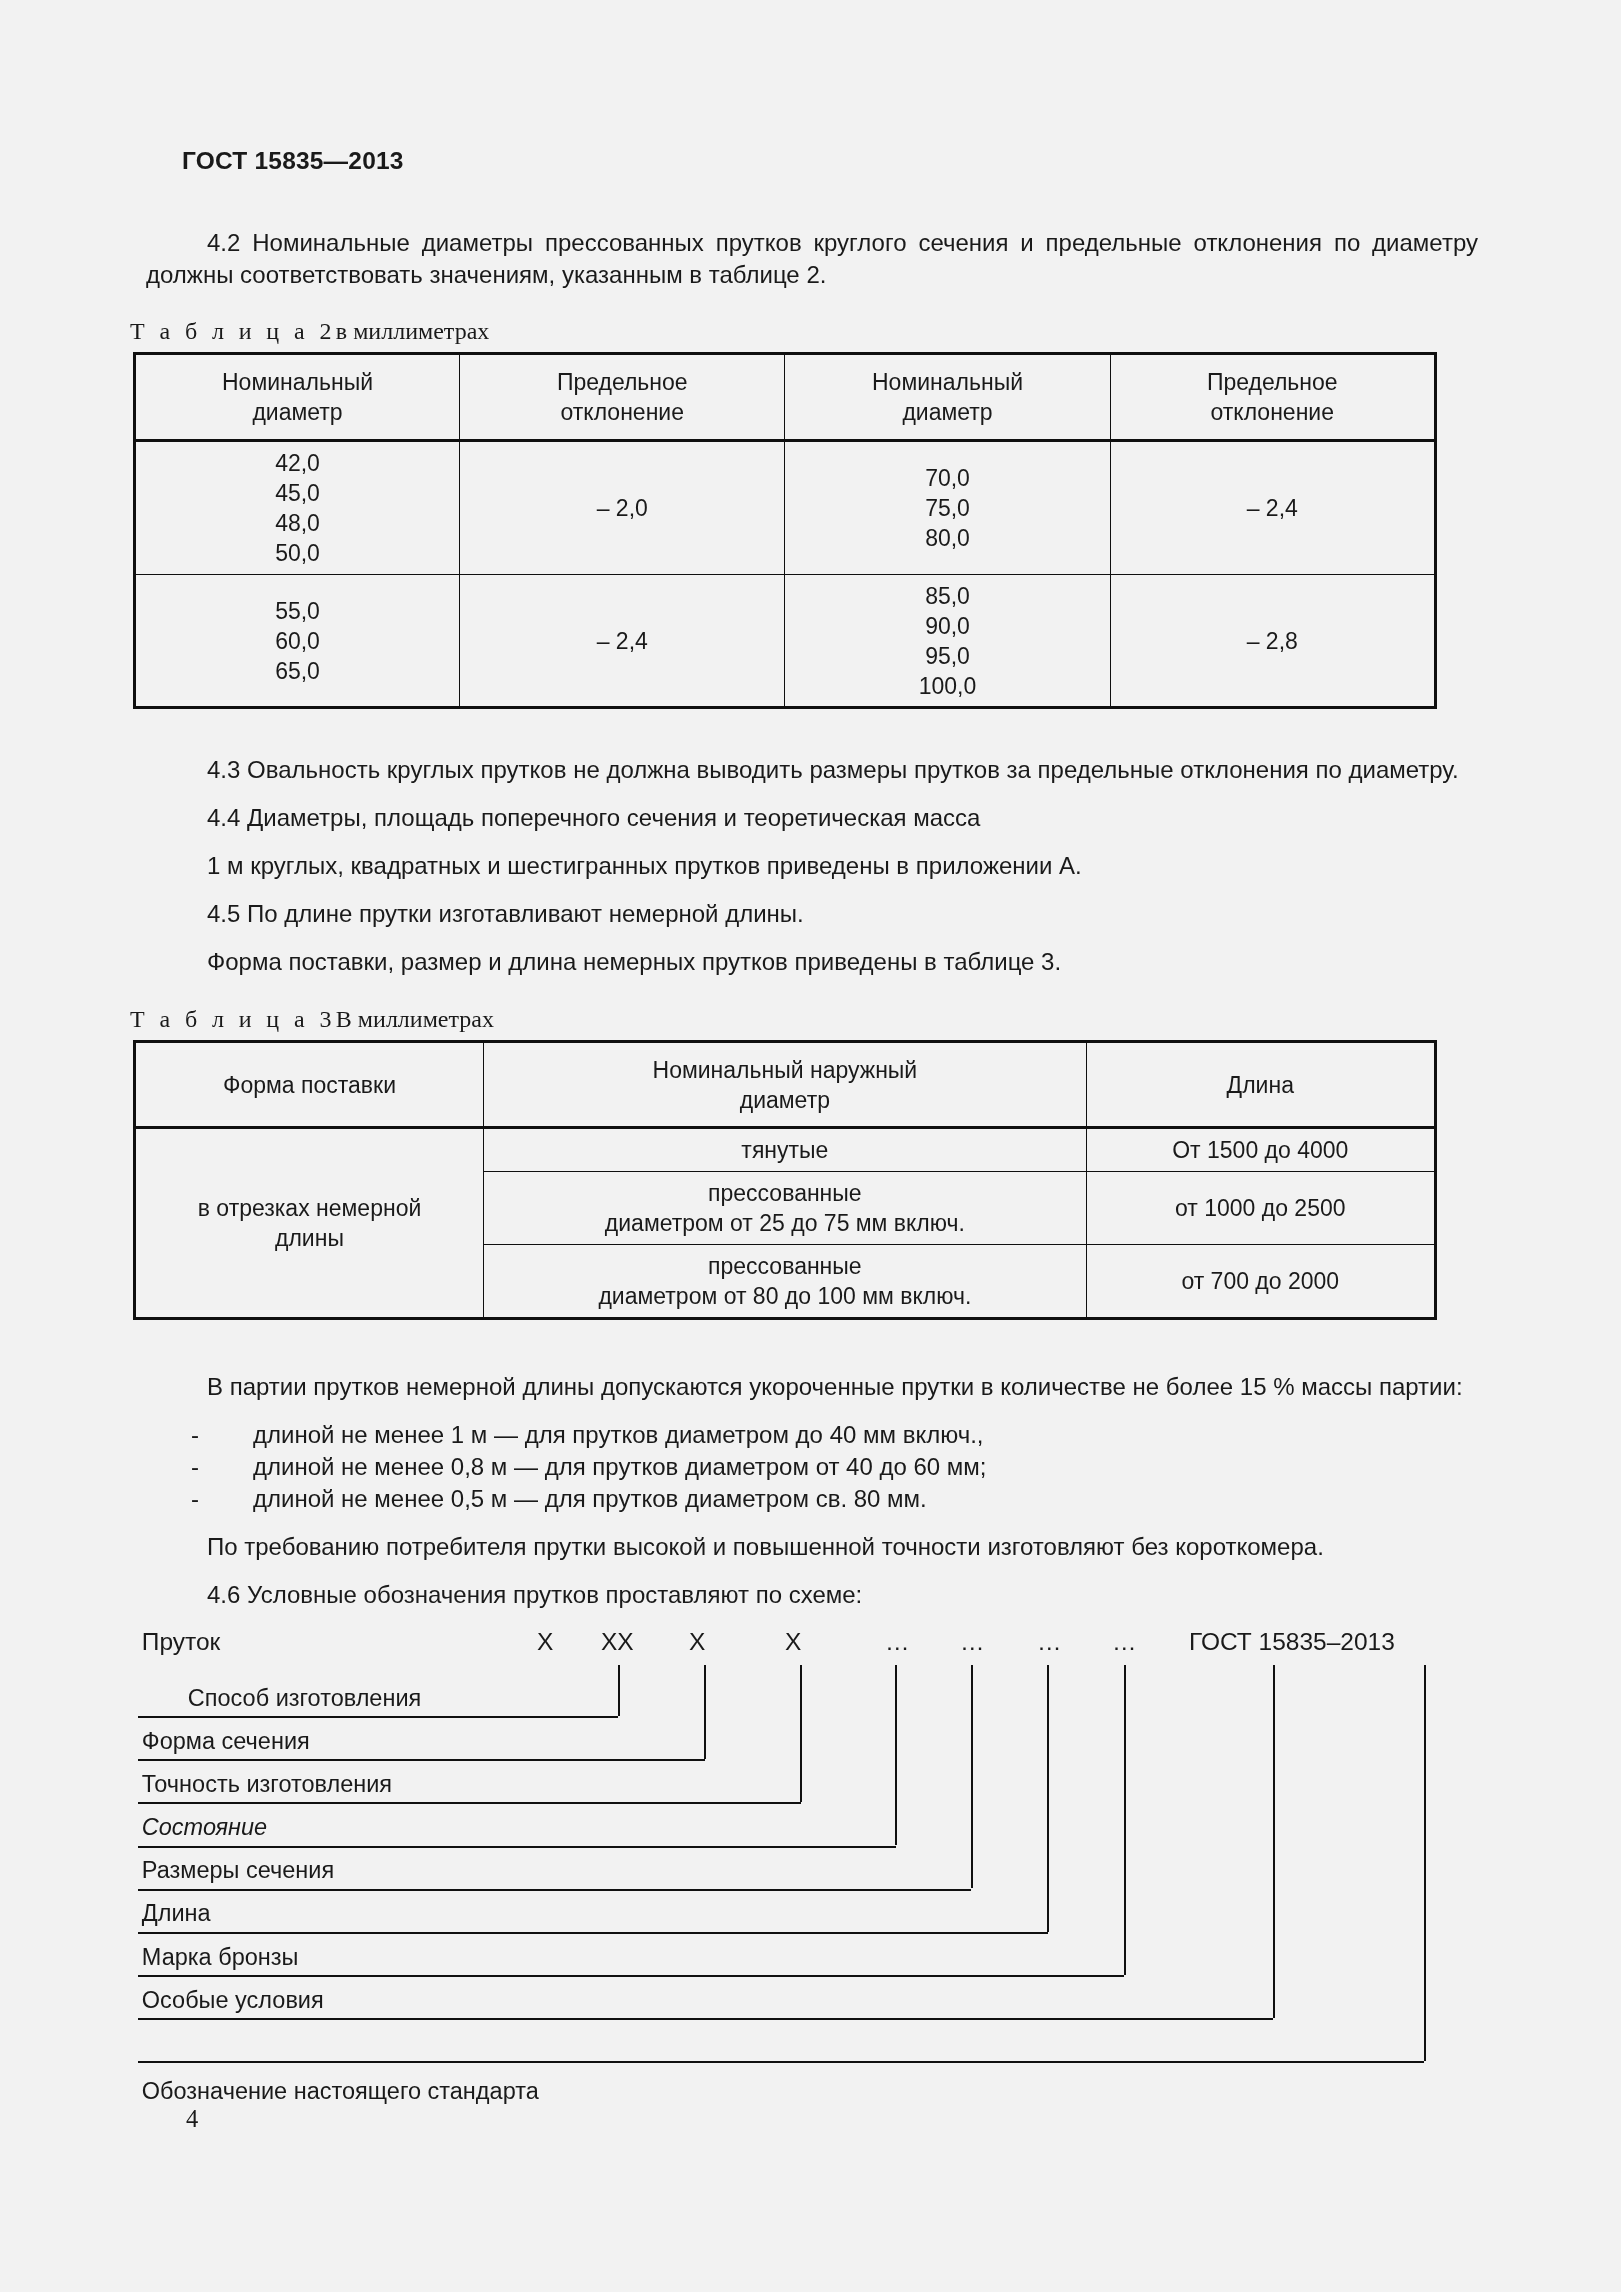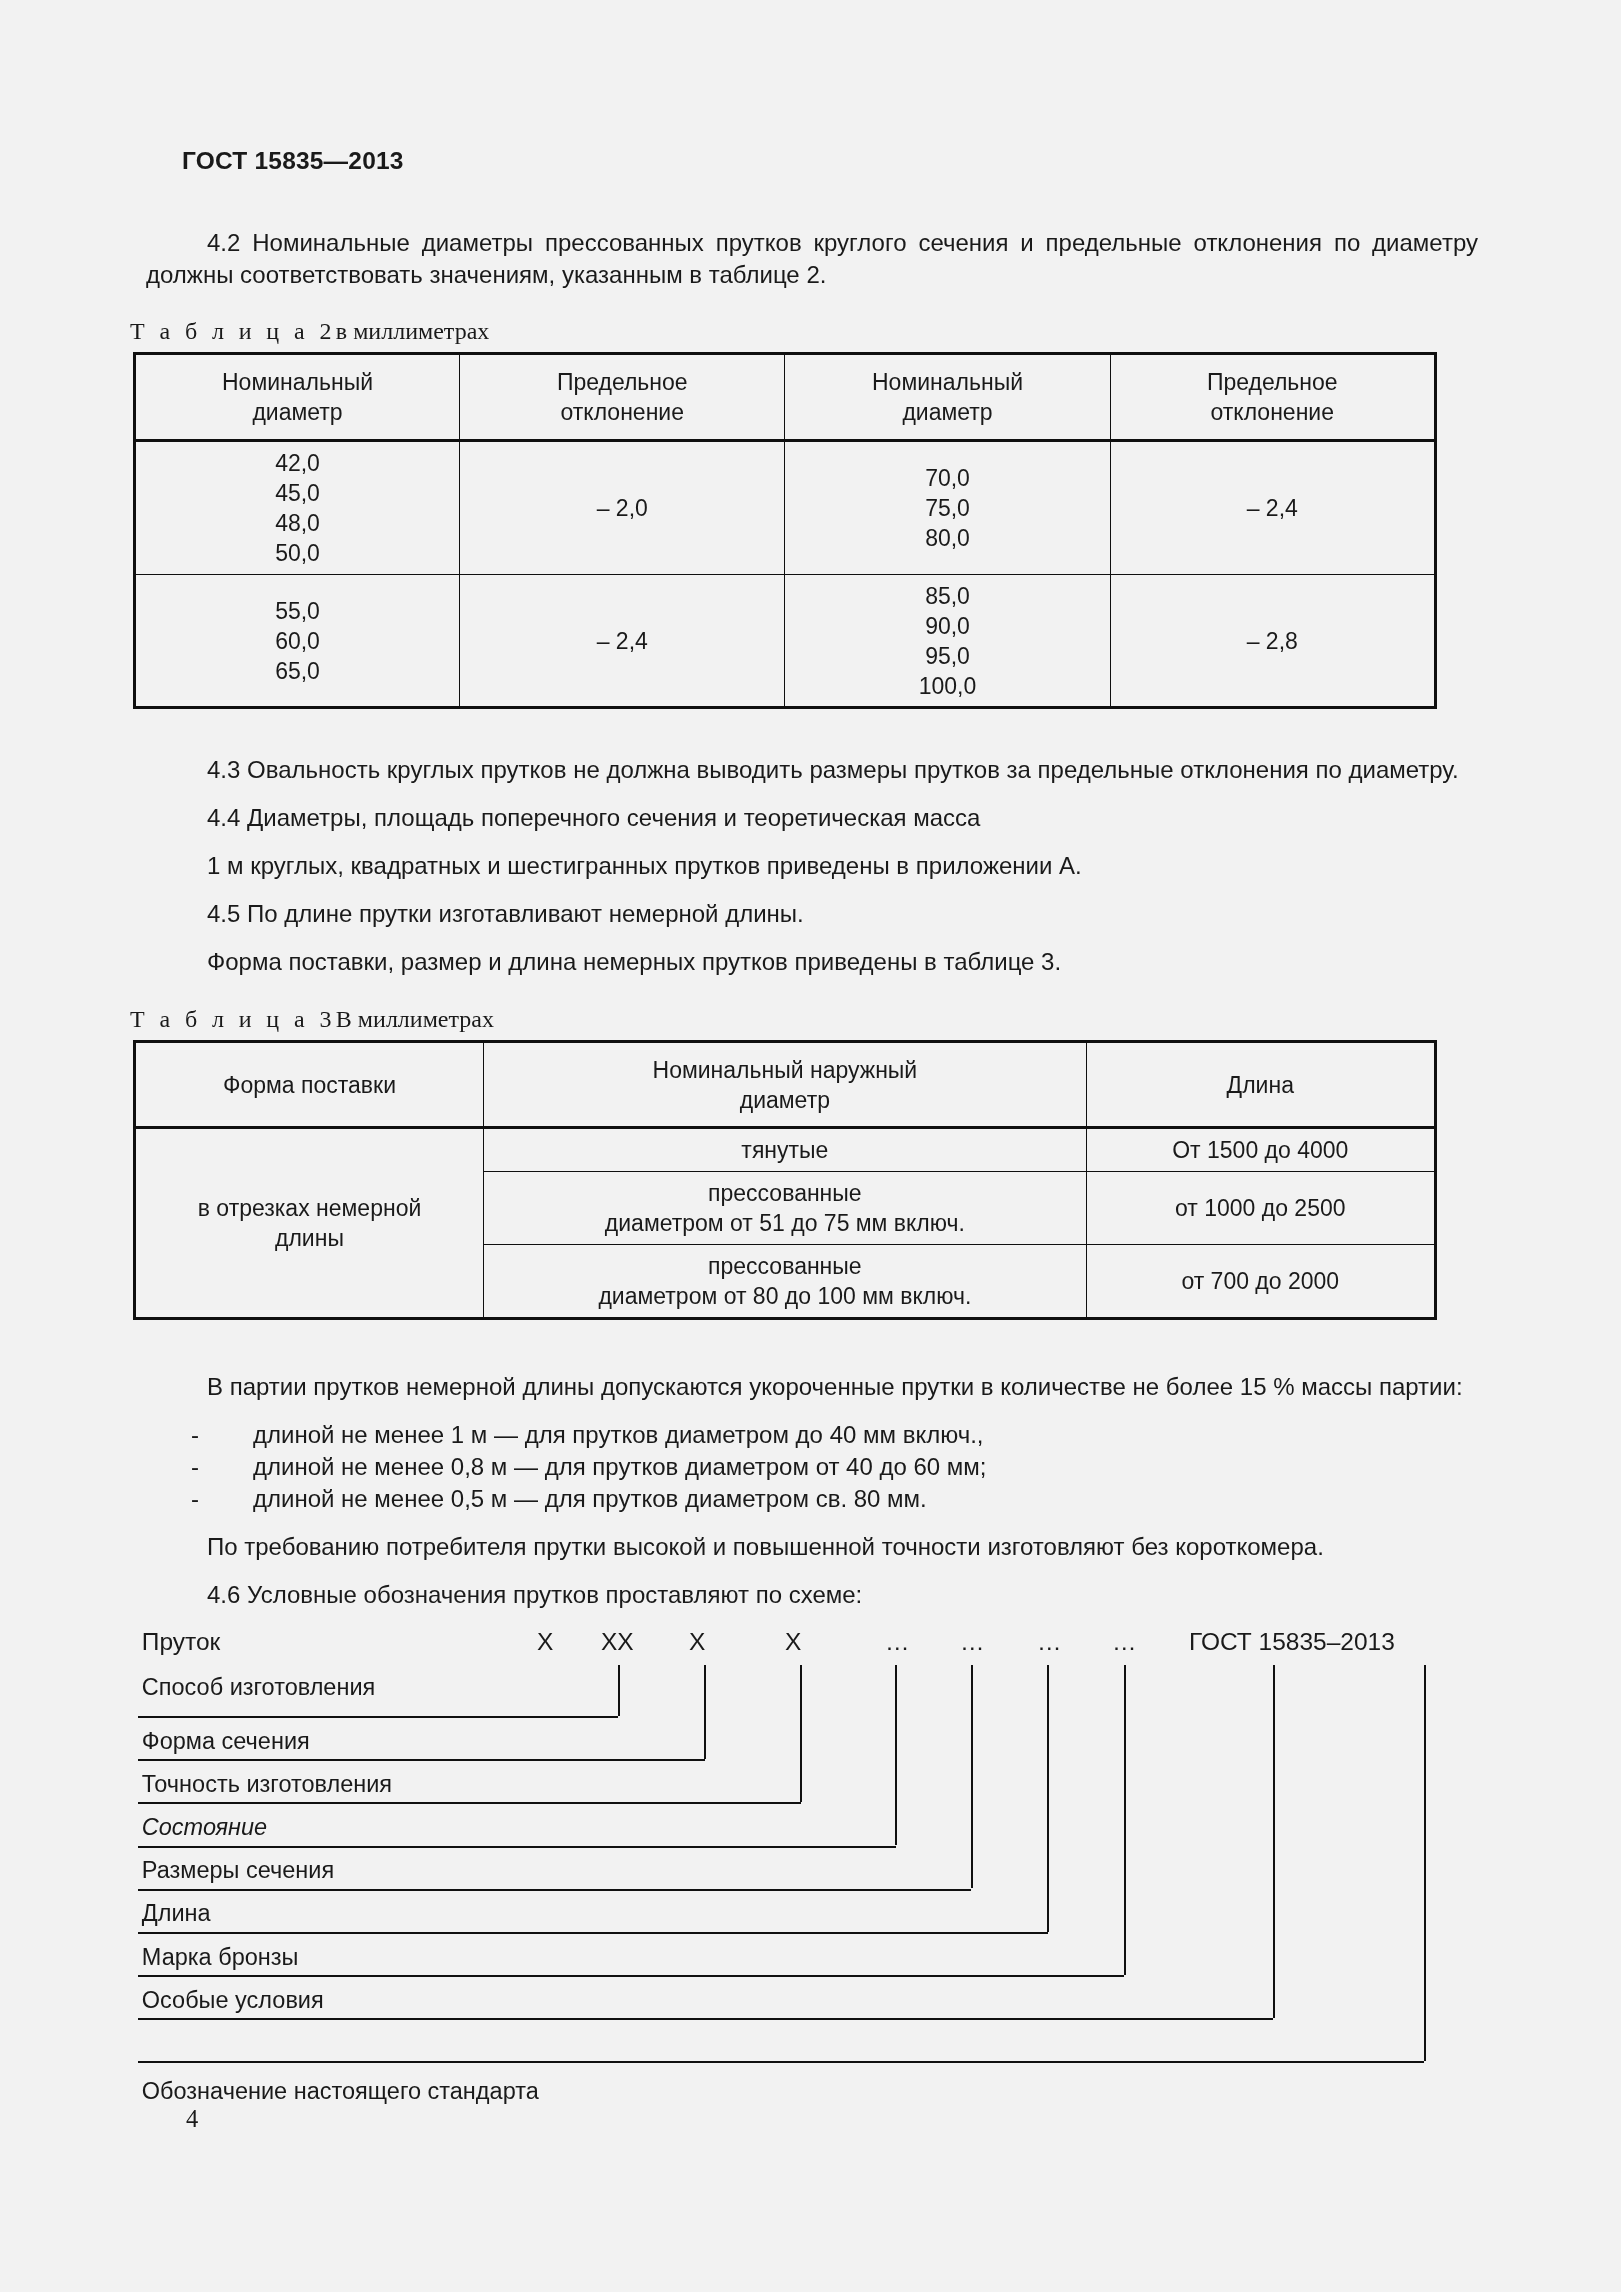--- a/index.html
+++ b/index.html
@@ -275,21 +275,21 @@
             <span>длины</span>
           </td>
           <td>
             <span>тянутые</span>
           </td>
           <td class="outer-r">От 1500 до 4000</td>
         </tr>
         <tr>
           <td>
             <span>прессованные</span><br>
-            <span>диаметром от 51 до 75 мм включ.</span>
+            <span>диаметром от 25 до 75 мм включ.</span>
           </td>
           <td class="outer-r">от 1000 до 2500</td>
         </tr>
         <tr>
           <td class="thick-bottom">
             <span>прессованные</span><br>
             <span>диаметром от 80 до 100 мм включ.</span>
           </td>
           <td class="outer-r thick-bottom">от 700 до 2000</td>
         </tr>
@@ -324,21 +324,21 @@
       <div class="vline" style="left:488px;  top:37px;  height:51px;"></div>
       <div class="vline" style="left:574px;  top:37px;  height:94px;"></div>
       <div class="vline" style="left:670px;  top:37px;  height:137px;"></div>
       <div class="vline" style="left:765px;  top:37px;  height:180px;"></div>
       <div class="vline" style="left:841px;  top:37px;  height:223px;"></div>
       <div class="vline" style="left:917px;  top:37px;  height:267px;"></div>
       <div class="vline" style="left:994px; top:37px;  height:310px;"></div>
       <div class="vline" style="left:1143px; top:37px;  height:353px;"></div>
       <div class="vline" style="left:1294px; top:37px;  height:396px;"></div>
 
-      <div class="lbl" style="top:46px;">Способ изготовления</div>
+      <div class="lbl" style="top:57px;margin-left:46px;">Способ изготовления</div>
       <div class="hline" style="top:88px;  width:480px;"></div>
 
       <div class="lbl" style="top:100px;">Форма сечения</div>
       <div class="hline" style="top:131px; width:567px;"></div>
 
       <div class="lbl" style="top:143px;">Точность изготовления</div>
       <div class="hline" style="top:174px; width:663px;"></div>
 
       <div class="lbl" style="top:186px;font-style:italic;">Состояние</div>
       <div class="hline" style="top:218px; width:758px;"></div>

